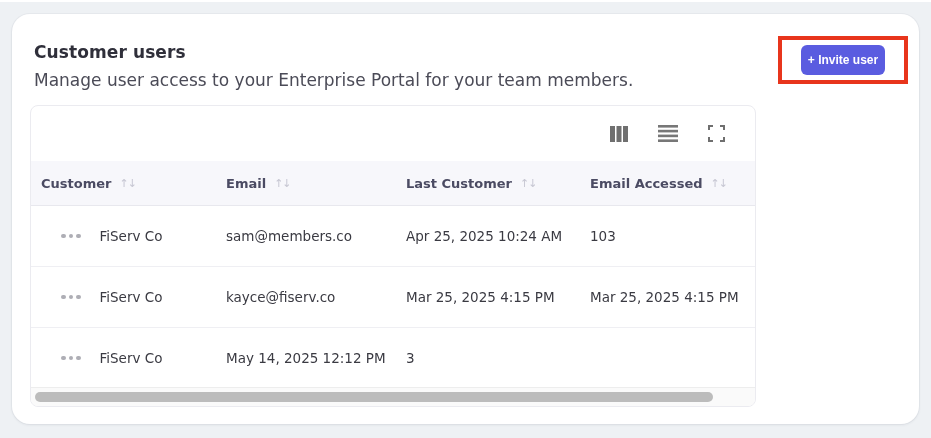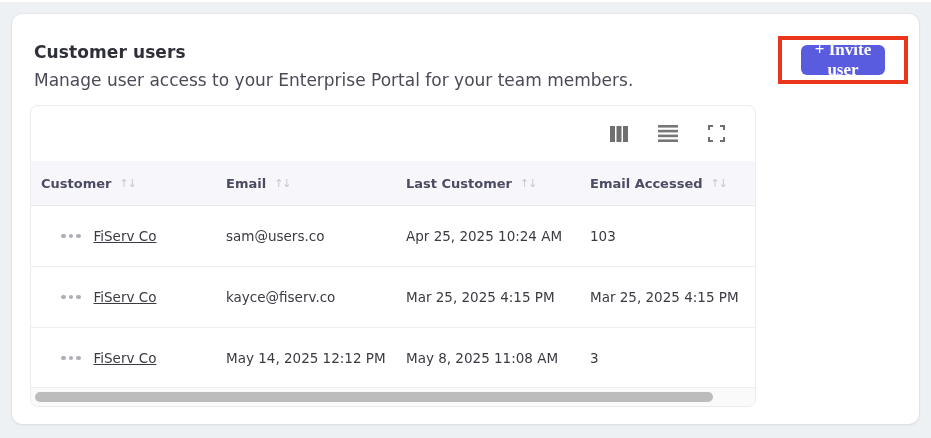--- a/index.html
+++ b/index.html
@@ -7,36 +7,36 @@
   body {
     background:#eef1f4;
     font-family:"DejaVu Sans","Liberation Sans",sans-serif;
     position:relative;
     overflow:hidden;
   }
   .top-artifact { position:absolute; top:0; left:0; right:0; height:2px; background:#ffffff; }
 
   .card {
     position:absolute; left:12px; top:14px; width:907px; height:410px;
-    background:#ffffff; border-radius:10px;
+    background:#ffffff; border-radius:18px;
     box-shadow:0 1px 3px rgba(25,35,60,.08), 0 0 0 1px rgba(25,35,60,.03);
   }
 
   .card-header { position:absolute; left:22px; top:28px; }
   .page-title { font-size:17px; font-weight:700; color:#2f2f3a; letter-spacing:.1px; }
   .page-subtitle { margin-top:8px; font-size:17px; color:#4b4b57; }
 
   .invite-annotation {
     position:absolute; left:766px; top:22px; width:130px; height:48px;
     border:4px solid #e8351c;
     display:flex; align-items:center; justify-content:center;
   }
   .invite-btn {
     background:#5a5ce0; color:#ffffff; border:none; border-radius:6px;
-    font-family:Liberation Serif, serif; font-size:17px; font-weight:700;
+    font-family:Liberation Sans, sans-serif; font-size:12px; font-weight:700;
     width:84px; height:30px; cursor:pointer;
     display:flex; align-items:center; justify-content:center;
   }
 
   .table-shell {
     position:absolute; left:18px; top:91px; width:726px; height:302px;
     border:1px solid #ebebf0; border-radius:8px; background:#fff; overflow:hidden;
   }
 
   .table-toolbar {
@@ -61,21 +61,21 @@
   .sort { margin-left:8px; font-size:11px; font-weight:400; color:#c6c6d2; letter-spacing:-1px; }
 
   .trow {
     height:61px; border-bottom:1px solid #efeff3; background:#fff;
     font-size:13.5px; color:#3a3a42;
   }
   .td { padding-left:10px; white-space:nowrap; }
   .td-customer { display:flex; align-items:center; padding-left:28px; }
   .row-menu { background:none; border:none; cursor:pointer; display:flex; gap:3px; padding:4px 2px; }
   .row-menu i { width:4.5px; height:4.5px; border-radius:50%; background:#aeaeb5; display:block; }
-  .cust-name { margin-left:11px;text-decoration:underline; }
+  .cust-name { margin-left:17px; }
 
   .hscroll {
     position:absolute; left:0; right:0; bottom:0; height:19px;
     background:#fafafa; border-top:1px solid #ededed;
   }
   .hscroll-thumb {
     position:absolute; left:4px; top:4px; height:10px; width:678px;
     border-radius:5px; background:#bcbcbc; cursor:pointer;
   }
 </style>
@@ -148,21 +148,21 @@
 
     <div class="grid-row trow">
       <div class="td td-customer">
         <button class="row-menu">
             <i></i>
             <i></i>
             <i></i>
           </button>
         <span class="cust-name">FiServ Co</span>
       </div>
-      <div class="td">sam@users.co</div>
+      <div class="td">sam@members.co</div>
       <div class="td">Apr 25, 2025 10:24 AM</div>
       <div class="td">103</div>
     </div>
 
     <div class="grid-row trow">
       <div class="td td-customer">
         <button class="row-menu">
             <i></i>
             <i></i>
             <i></i>
@@ -178,21 +178,20 @@
     <div class="grid-row trow">
       <div class="td td-customer">
         <button class="row-menu">
             <i></i>
             <i></i>
             <i></i>
           </button>
         <span class="cust-name">FiServ Co</span>
       </div>
       <div class="td">May 14, 2025 12:12 PM</div>
-      <div class="td">May 8, 2025 11:08 AM</div>
       <div class="td">3</div>
     </div>
 
     <div class="hscroll">
       <div class="hscroll-thumb"></div>
     </div>
 
   </div>
 </div>
 

